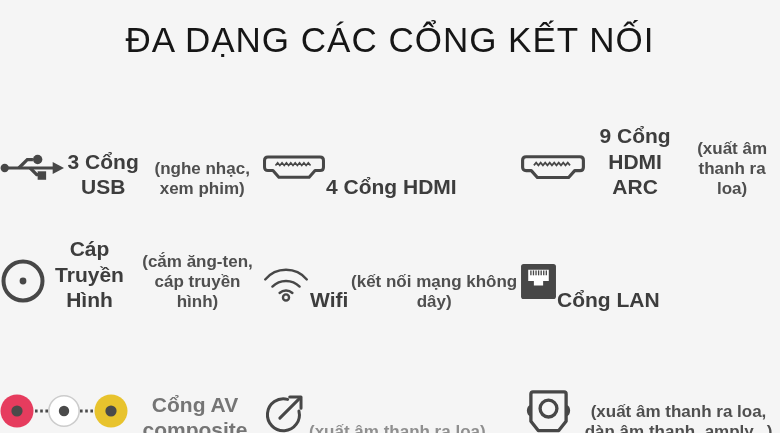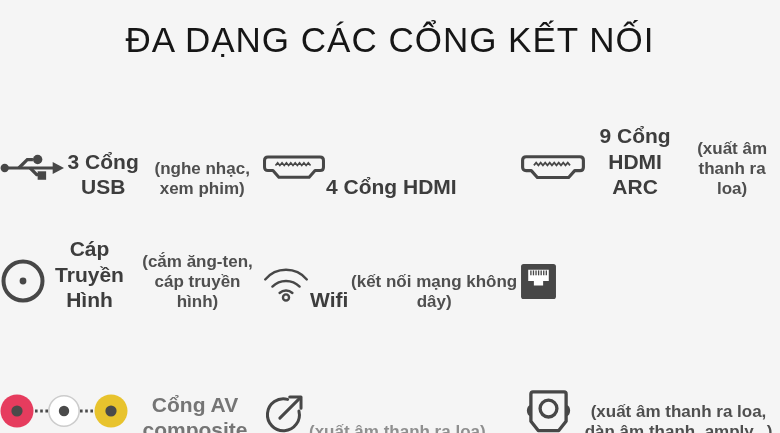--- a/index.html
+++ b/index.html
@@ -103,20 +103,21 @@
             <line x1="10.6" y1="7.2" x2="10.6" y2="12"></line>
             <line x1="13.1" y1="7.2" x2="13.1" y2="12"></line>
             <line x1="15.6" y1="7.2" x2="15.6" y2="12"></line>
             <line x1="18.1" y1="7.2" x2="18.1" y2="12"></line>
             <line x1="20.6" y1="7.2" x2="20.6" y2="12"></line>
             <line x1="23.1" y1="7.2" x2="23.1" y2="12"></line>
             <line x1="25.6" y1="7.2" x2="25.6" y2="12"></line>
           </g>
         </svg>
       </div>
+      <div class="label">Cổng LAN</div>
     </div>
 
     <div class="cell muted">
       <div class="icon-box">
         <svg width="128" height="38" viewBox="0 0 128 38">
           <line x1="35" y1="19" x2="48" y2="19" style="stroke:var(--av-dot,#4a4a4a)" stroke-width="3" stroke-dasharray="2.6 2.6"></line>
           <line x1="80" y1="19" x2="93" y2="19" style="stroke:var(--av-dot,#4a4a4a)" stroke-width="3" stroke-dasharray="2.6 2.6"></line>
           <circle cx="17" cy="19" r="16.5" style="fill:var(--av-red,#e63c5e)"></circle>
           <circle cx="17" cy="19" r="5.6" style="fill:var(--av-dot,#4a4a4a)"></circle>
           <circle cx="64" cy="19" r="15.2" style="fill:var(--av-white,#ffffff);stroke:var(--av-white-border,#cccccc)" stroke-width="1.6"></circle>

